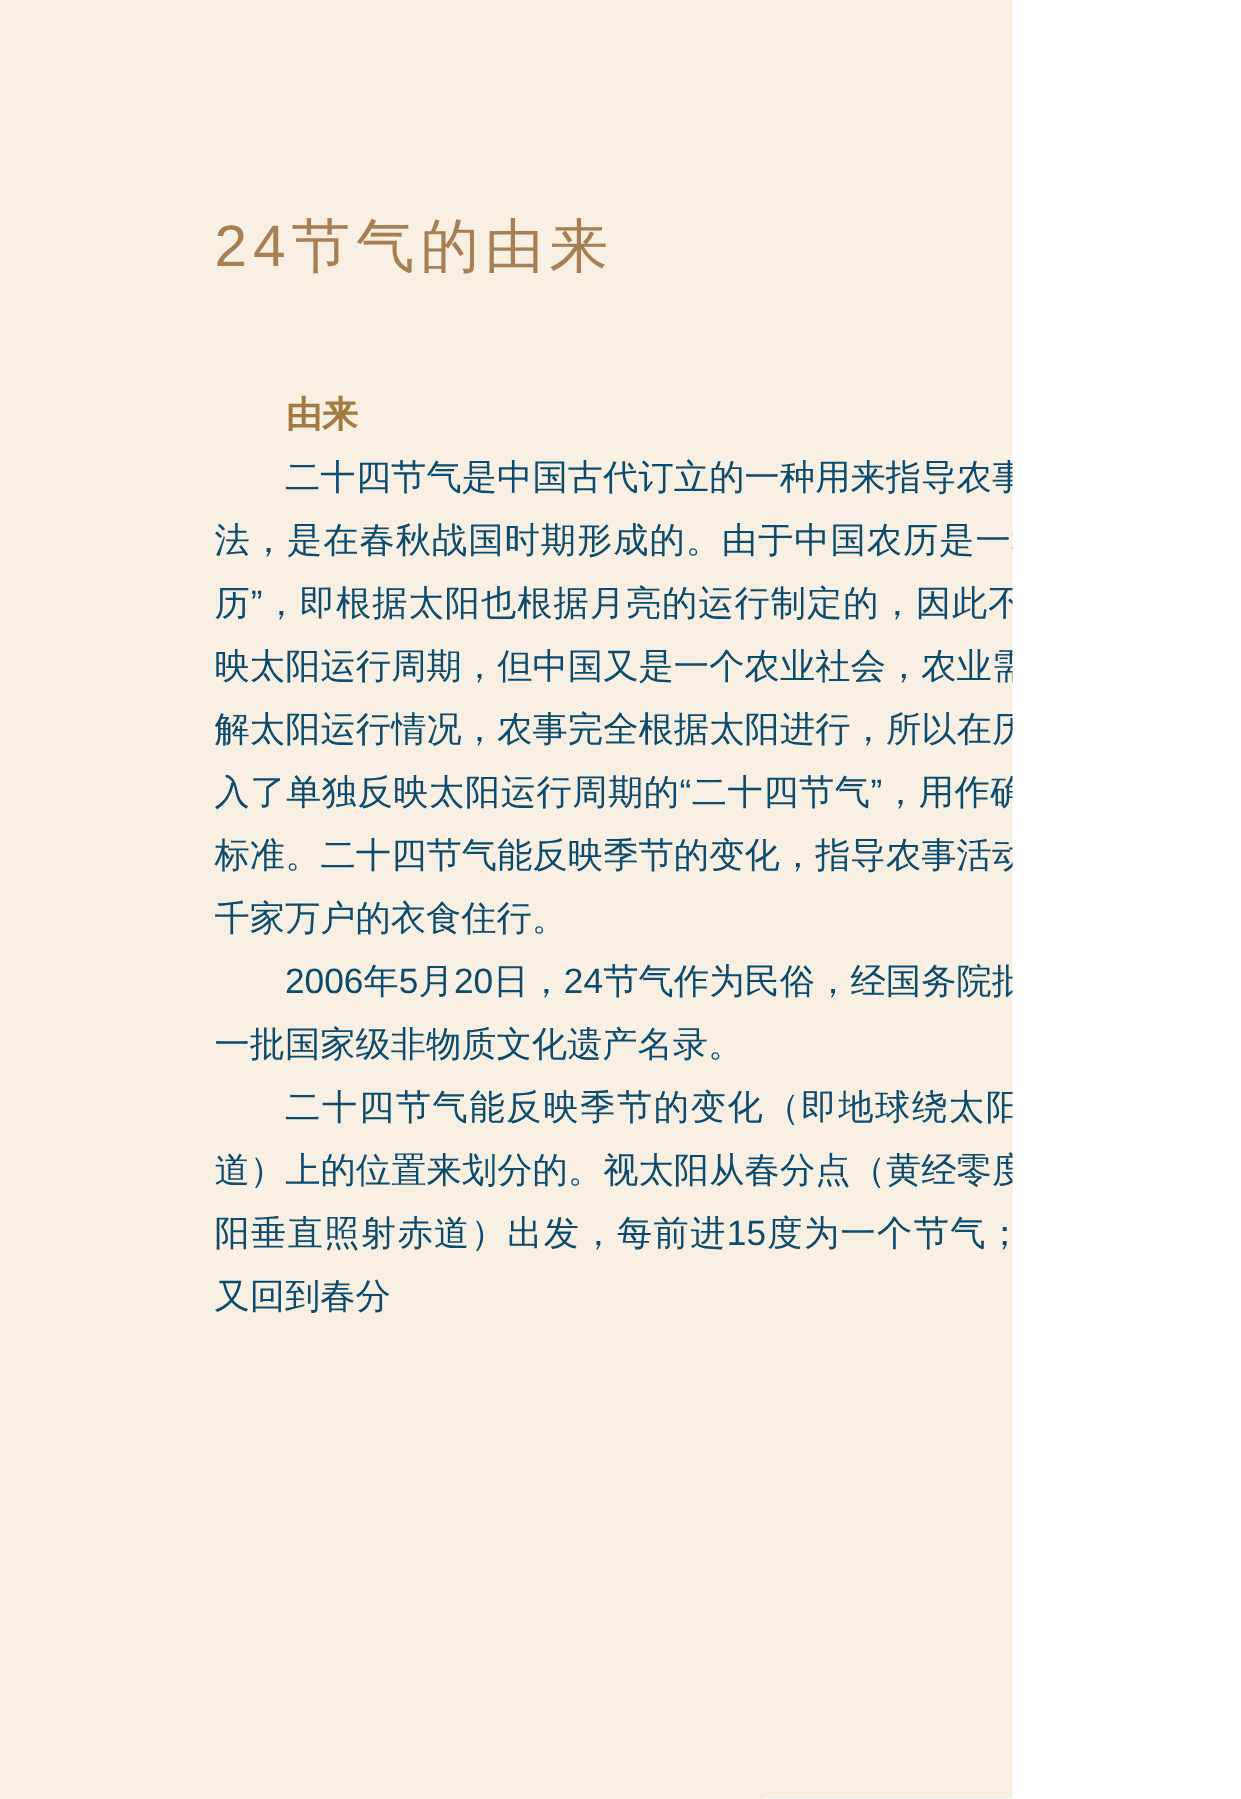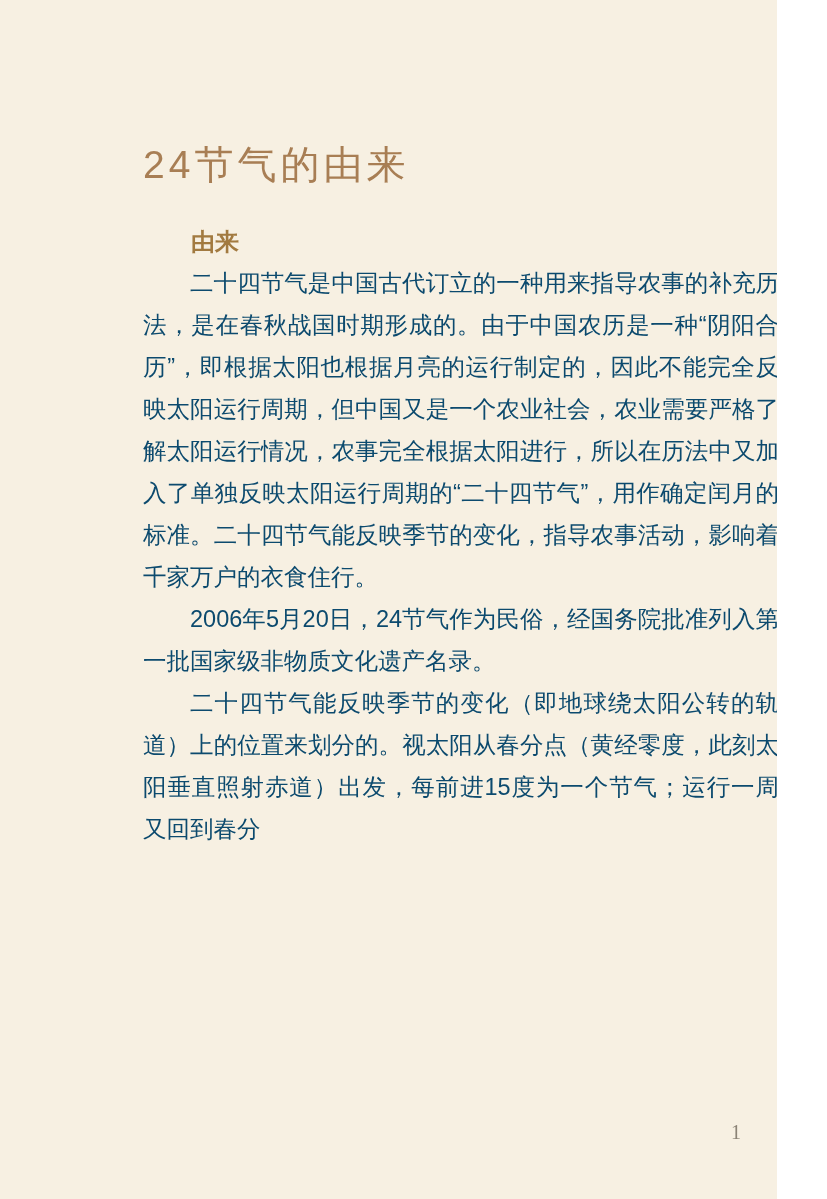--- a/index.html
+++ b/index.html
@@ -2,21 +2,21 @@
 <html><head>
 <meta charset="utf-8">
 <style>
   html, body {
     margin: 0;
     padding: 0;
     background: #ffffff;
   }
   .page {
     position: relative;
-    width: 777px;
+    width: 675px;
     height: 1199px;
     background: #f7f0e2;
     overflow: hidden;
     font-family: "Liberation Sans", sans-serif;
     text-decoration: underline;
   }
   .content {
     position: absolute;
     left: 143px;
     top: 142px;
@@ -32,21 +32,21 @@
   }
   .section-heading {
     margin: 0;
     font-size: 24px;
     font-weight: 700;
     line-height: 40px;
     text-indent: 2em;
     color: #a27a40;
   }
   .sec-1 .section-heading {
-    margin-top: 34px;
+    margin-top: 69px;
   }
   .sec-2 .section-heading {
     margin-top: 37px;
   }
   .body-para {
     margin: 0;
     font-size: 23.5px;
     line-height: 42px;
     color: #0c4a6e;
     text-indent: 2em;

